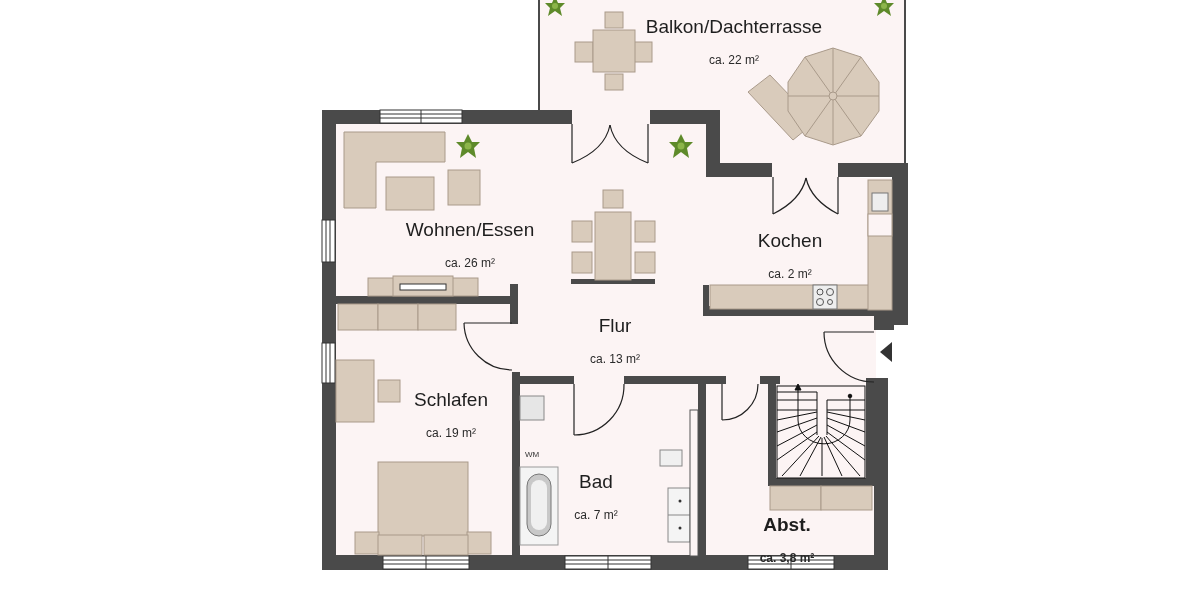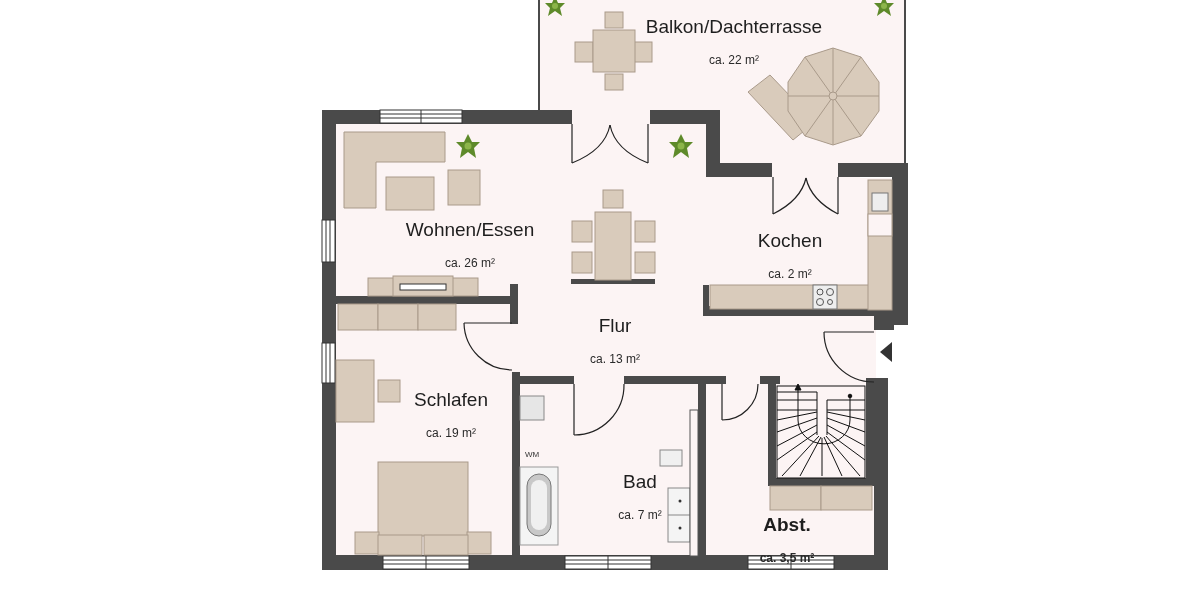--- a/index.html
+++ b/index.html
@@ -294,21 +294,21 @@
   <span class="area">ca. 2 m²</span>
 </div>
 <div class="room-label" style="left:615px; top:318px;text-align:center;">
   <span class="name">Flur</span>
   <span class="area">ca. 13 m²</span>
 </div>
 <div class="room-label" style="left:451px; top:392px;">
   <span class="name">Schlafen</span>
   <span class="area">ca. 19 m²</span>
 </div>
-<div class="room-label" style="left:640px; top:474px;">
+<div class="room-label" style="left:596px; top:474px;">
   <span class="name">Bad</span>
   <span class="area">ca. 7 m²</span>
 </div>
 <div class="room-label" style="left:787px; top:517px;font-weight:bold;">
   <span class="name">Abst.</span>
-  <span class="area">ca. 3,5 m²</span>
+  <span class="area">ca. 3,8 m²</span>
 </div>
 <div class="wm-label" style="left:525px; top:403px;margin-top:47px;">WM</div>
 
 </body></html>

